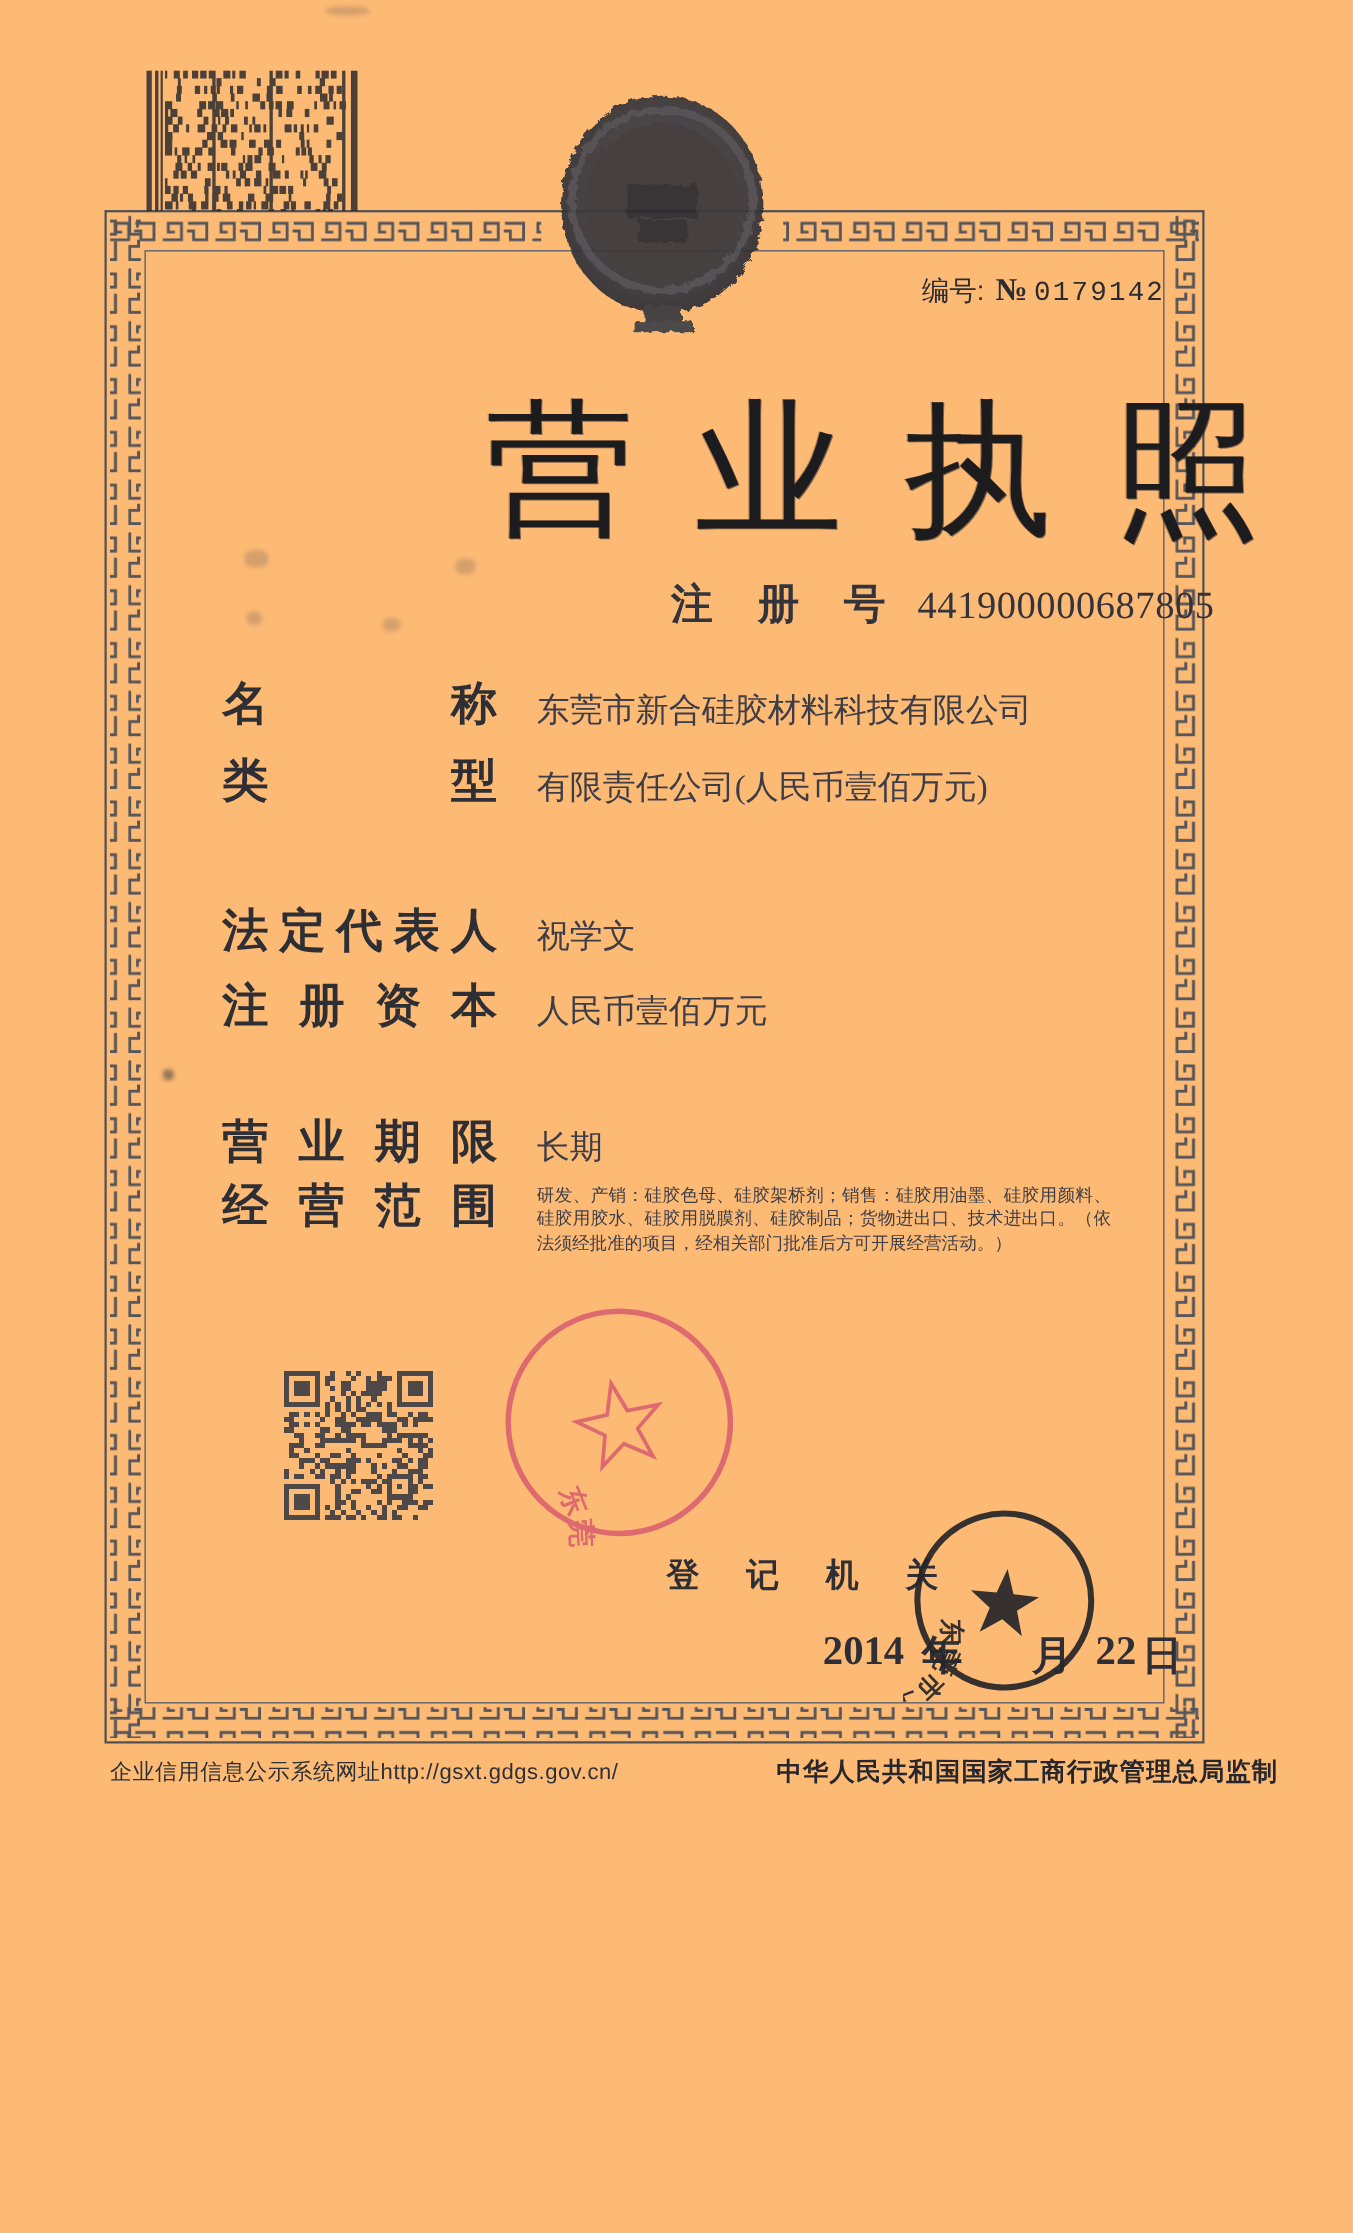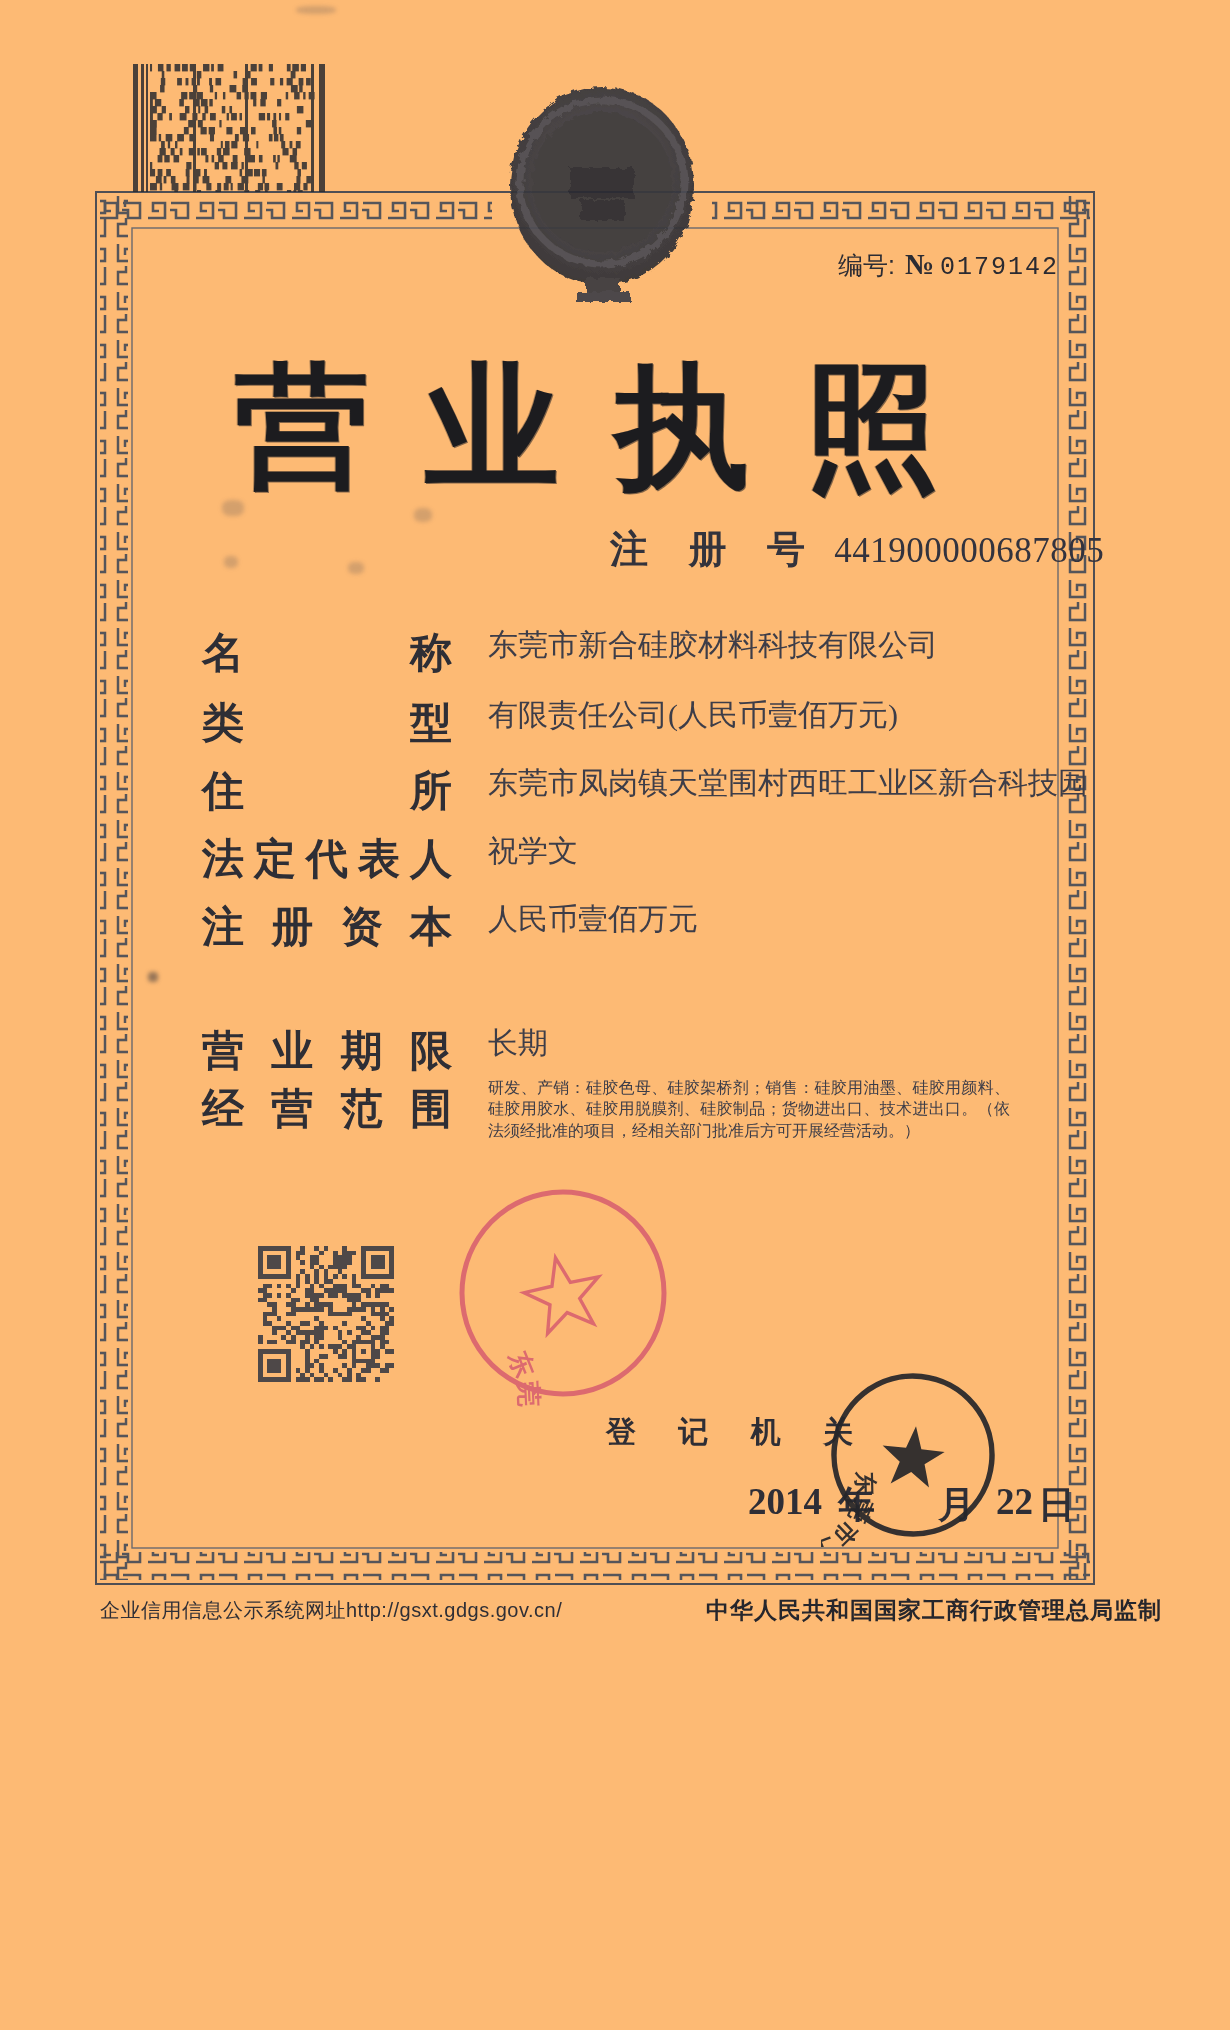--- a/index.html
+++ b/index.html
@@ -15,36 +15,36 @@
   #frame{position:absolute;left:0;top:0;z-index:1}
 
   
   .barcode{left:133px;top:64px;z-index:2}
   .emblem{left:500px;top:80px;z-index:3}
   .serial{left:838px;top:248px;z-index:4;font-size:25px;color:#2c2c33;white-space:nowrap}
   .serial .no-sym{font-family:"Liberation Serif",serif;font-weight:700;font-size:29px;padding:0 6px 0 10px}
   .serial .no-digits{font-family:"Liberation Mono",monospace;font-size:25px;letter-spacing:2px;color:#2a2a31}
 
   .title{
-    left:28px;top:338px;width:1174px;text-align:center;z-index:4;
-    font-size:134px;font-weight:700;color:#1c1c1f;
+    left:28px;top:338px;width:1174px;text-align:right;z-index:4;
+    font-size:134px;font-weight:400;color:#1c1c1f;
     letter-spacing:56px;white-space:nowrap;
     text-shadow:1px 1px 0 rgba(30,30,34,.55), -1px 0 0 rgba(30,30,34,.35);
   }
 
   .regno{left:610px;top:524px;z-index:4;white-space:nowrap}
   .regno .lbl{font-size:38px;font-weight:600;letter-spacing:15px;color:#33333c}
   .regno .num{font-family:"Liberation Serif",serif;font-size:35px;color:#33333e;margin-left:14px;letter-spacing:.5px}
 
   
   .field-row{position:absolute;left:202px;z-index:4;display:flex;align-items:flex-start}
   .f-label{
     display:inline-block;width:250px;flex:0 0 250px;
     text-align:justify;text-align-last:justify;
-    font-size:42px;font-weight:700;color:#2e2e35;line-height:1.12;margin-top:13px;
+    font-size:42px;font-weight:700;color:#2e2e35;line-height:1.12;
   }
   .f-value{
     margin-left:36px;font-family:"Liberation Serif",serif;
     font-size:30px;color:#3d3d48;padding-top:9px;white-space:nowrap;
   }
   .f-value.wrap{white-space:normal;width:522px;font-size:16px;line-height:1.33;padding-top:5px;text-align:justify}
 
   
   .registrar{left:606px;top:1412px;z-index:4;font-size:30px;font-weight:700;letter-spacing:17px;color:#2e2e35;white-space:nowrap}
   .dateline{z-index:4;font-family:"Liberation Serif",serif;font-size:37px;font-weight:700;color:#2e2e36}
@@ -335,24 +335,20 @@
     <span class="lbl">注 册 号</span><span class="num">441900000687805</span>
   </div>
 
   <div class="field-row" style="top:616px">
     <span class="f-label">名称</span>
     <span class="f-value">东莞市新合硅胶材料科技有限公司</span>
   </div>
   <div class="field-row" style="top:686px">
     <span class="f-label">类型</span>
     <span class="f-value">有限责任公司(人民币壹佰万元)</span>
-  </div>
-  <div class="field-row" style="top:754px">
-    <span class="f-label">住所</span>
-    <span class="f-value">东莞市凤岗镇天堂围村西旺工业区新合科技园</span>
   </div>
   <div class="field-row" style="top:822px">
     <span class="f-label">法定代表人</span>
     <span class="f-value">祝学文</span>
   </div>
   <div class="field-row" style="top:890px">
     <span class="f-label">注册资本</span>
     <span class="f-value">人民币壹佰万元</span>
   </div>
   <div class="field-row" style="top:1014px">

